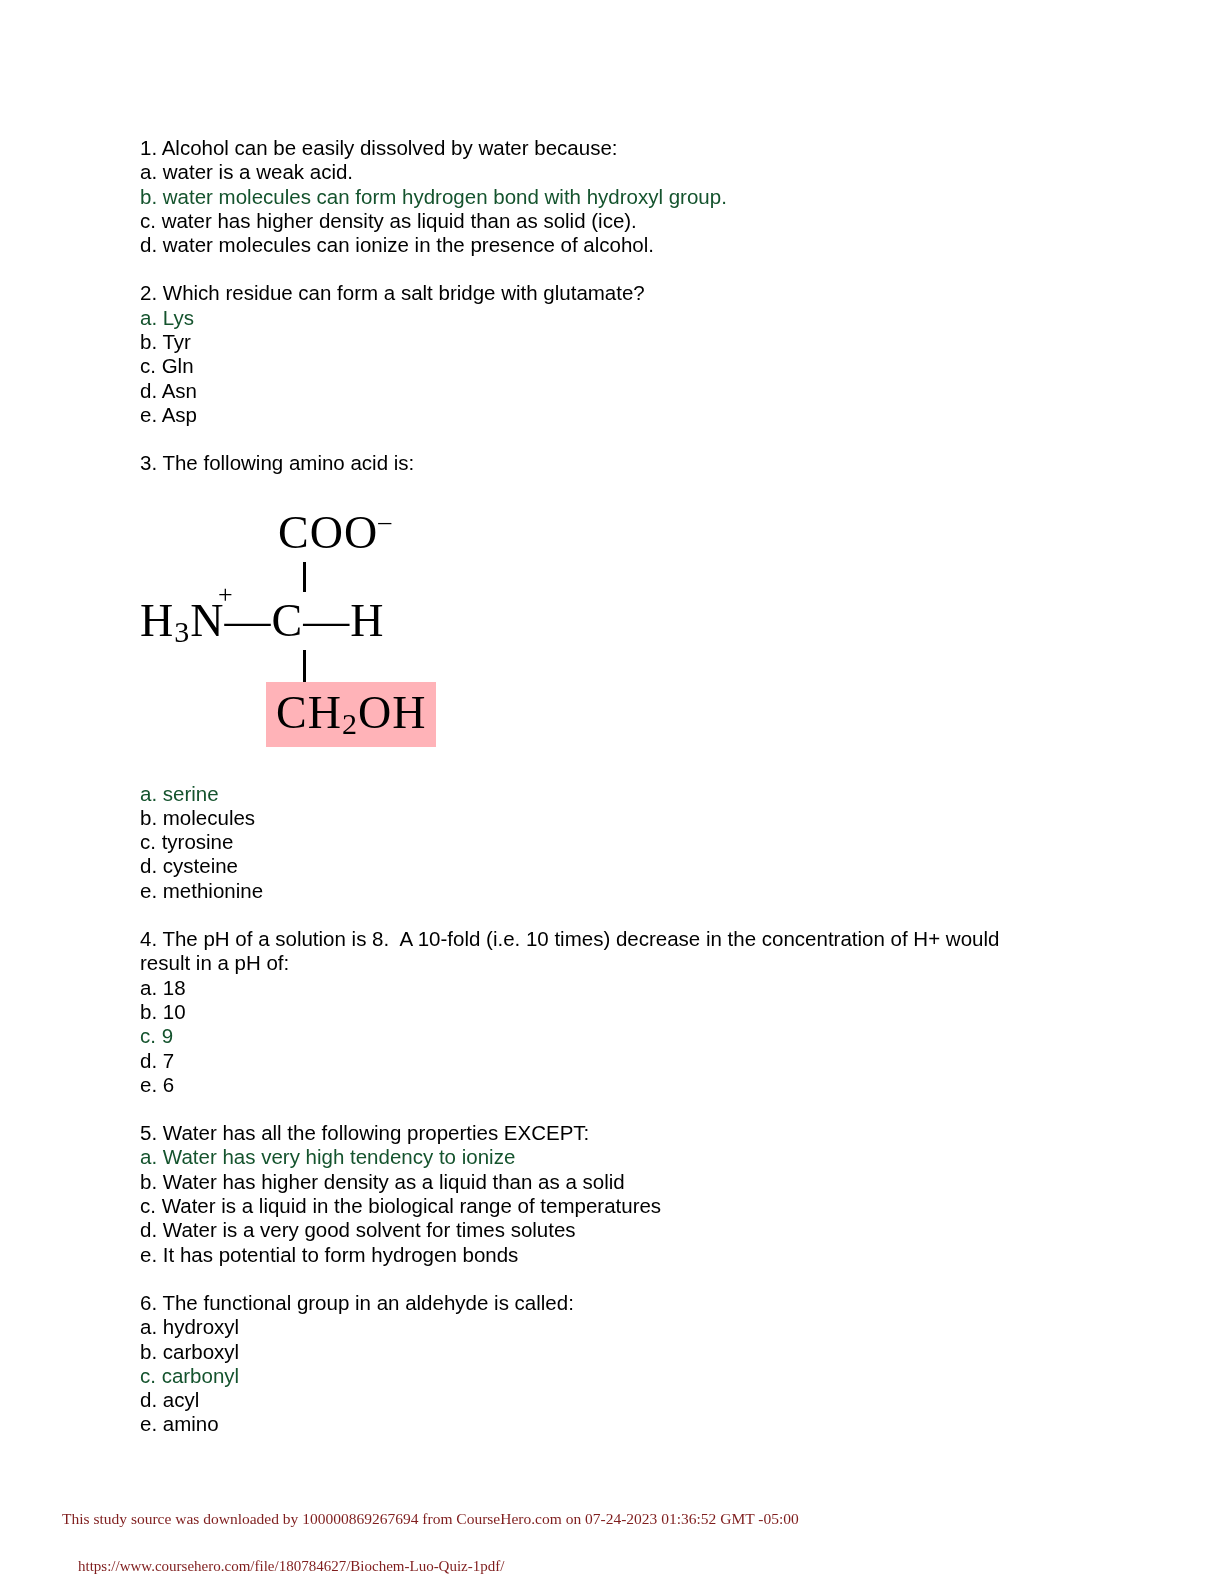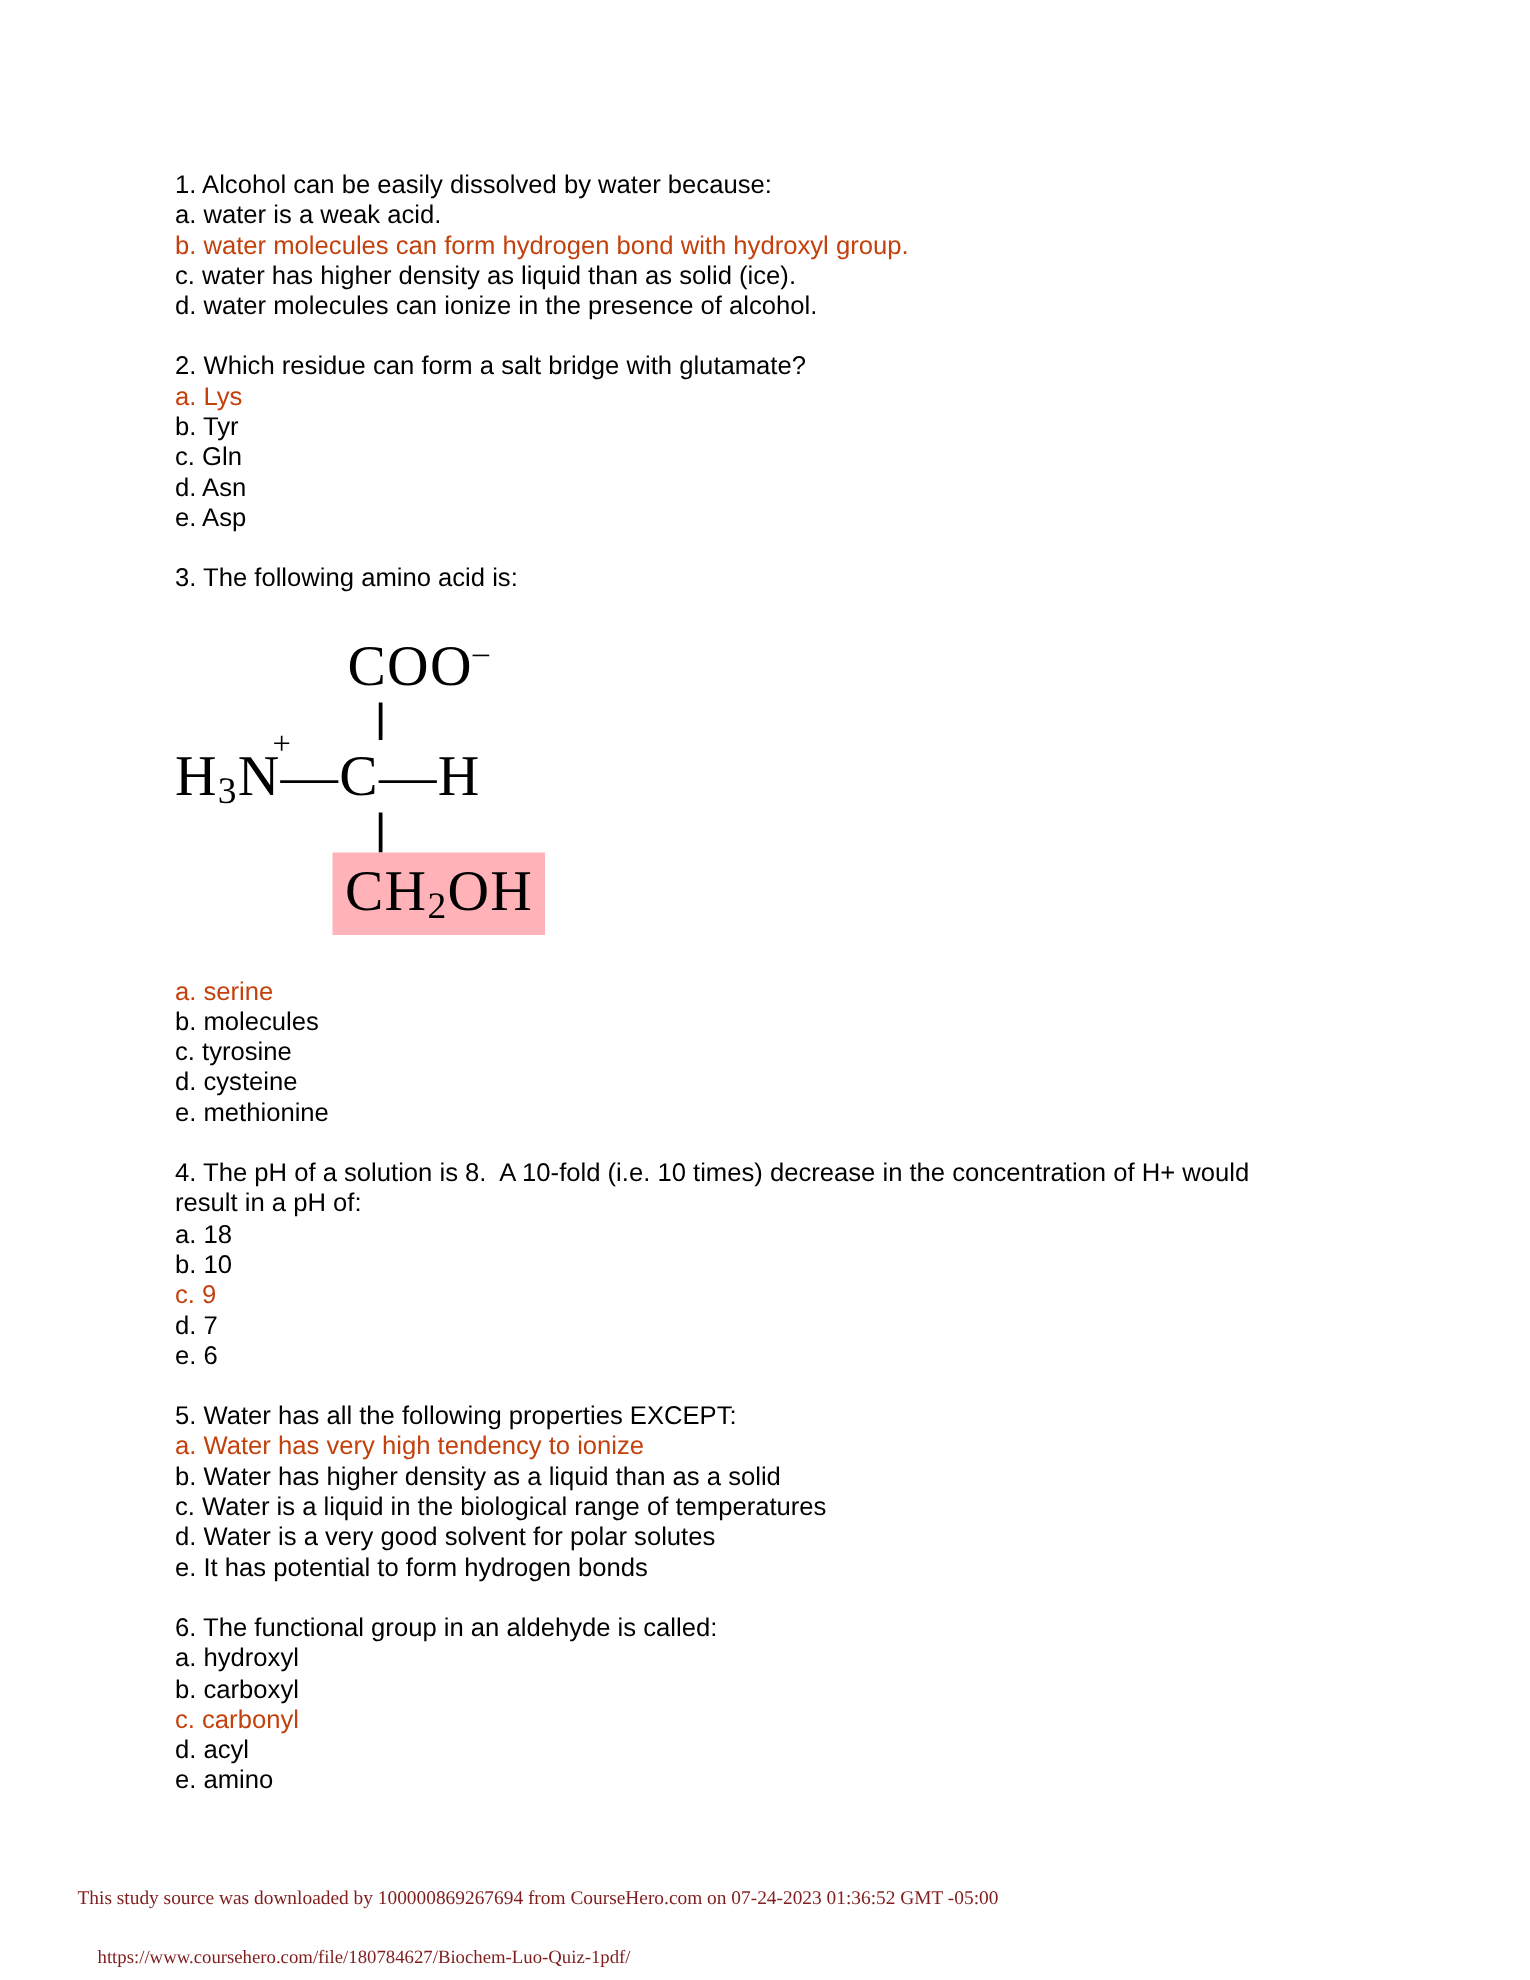--- a/index.html
+++ b/index.html
@@ -30,21 +30,21 @@
   .qblock {
     margin-bottom: 24px;
   }
   .line {
     font-size: 20.5px;
     line-height: 24.3px;
     letter-spacing: 0.0px;
     white-space: pre-wrap;
   }
   .line.answer {
-    color: #c2410c;
+    color: #14532d;
   }
   .q4wrap .line {
     max-width: 935px;
   }
   
   .figure {
     position: relative;
     margin: 30px 0 26px 0;
     height: 250px;
     width: 520px;
@@ -168,21 +168,21 @@
       <div class="line answer">c. 9</div>
       <div class="line">d. 7</div>
       <div class="line">e. 6</div>
     </div>
 
     <div class="qblock">
       <div class="line">5. Water has all the following properties EXCEPT:</div>
       <div class="line answer">a. Water has very high tendency to ionize</div>
       <div class="line">b. Water has higher density as a liquid than as a solid</div>
       <div class="line">c. Water is a liquid in the biological range of temperatures</div>
-      <div class="line">d. Water is a very good solvent for polar solutes</div>
+      <div class="line">d. Water is a very good solvent for times solutes</div>
       <div class="line">e. It has potential to form hydrogen bonds</div>
     </div>
 
     <div class="qblock">
       <div class="line">6. The functional group in an aldehyde is called:</div>
       <div class="line">a. hydroxyl</div>
       <div class="line">b. carboxyl</div>
       <div class="line answer">c. carbonyl</div>
       <div class="line">d. acyl</div>
       <div class="line">e. amino</div>

